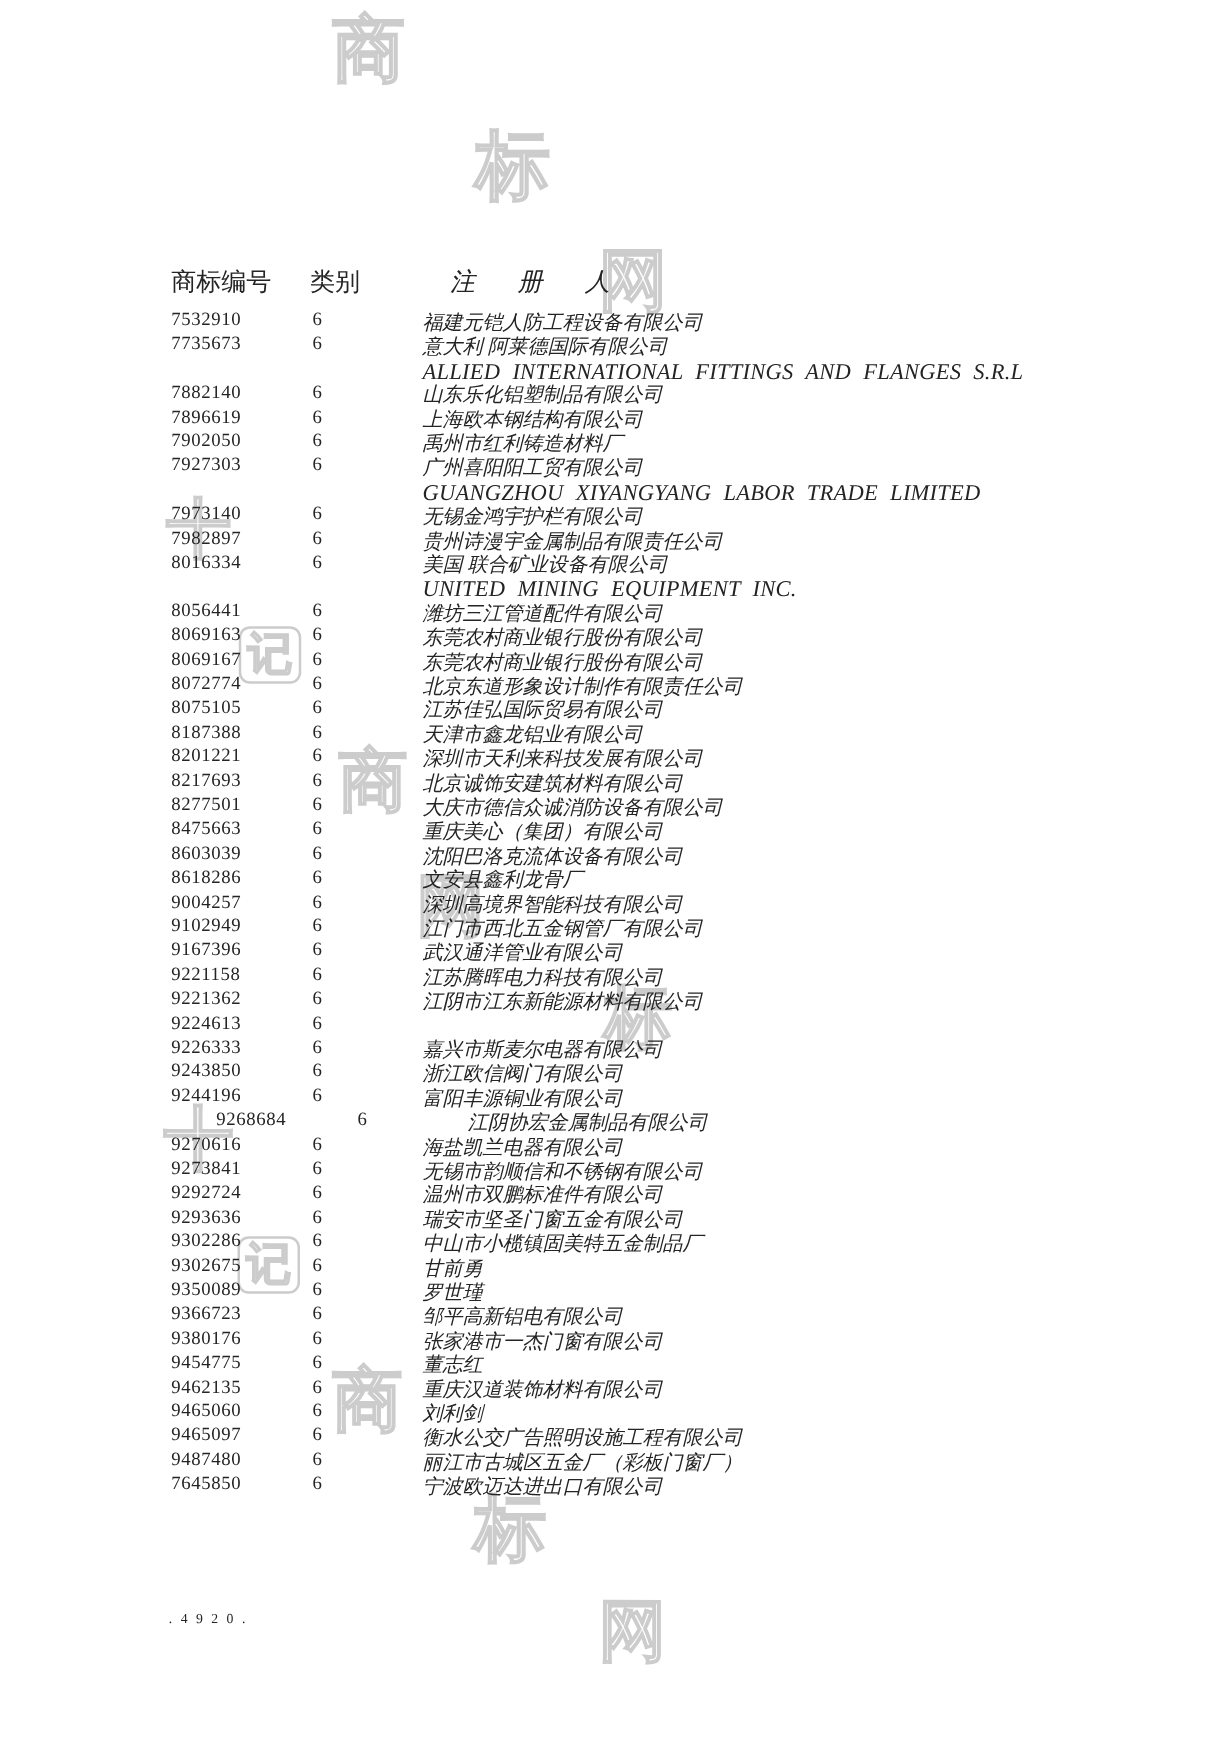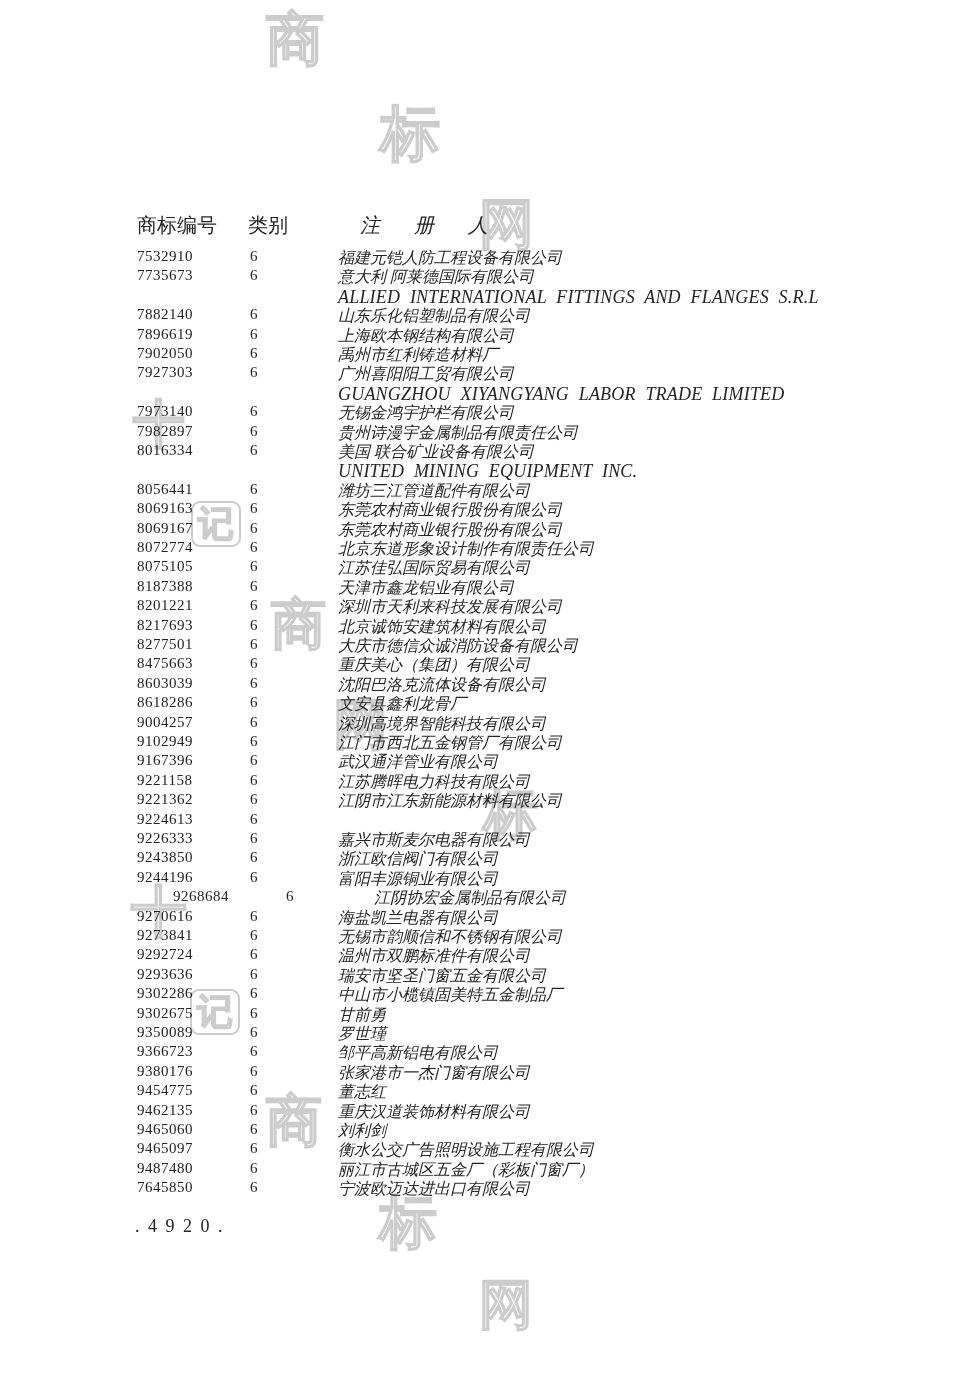--- a/index.html
+++ b/index.html
@@ -32,22 +32,22 @@
   .thead .hd   { font-size:20px; }
   .thead .col-reg { left:360px; letter-spacing:7px; }
   .rows-layer { position:absolute; left:0; top:0; width:980px; height:1400px; }
   .row { position:absolute; left:0; width:980px; height:20px; }
   .cell-num   { font-size:15px; letter-spacing:0.5px; }
   .cell-class { font-size:15px; left:250px; }
   .cell-name  { font-size:16px; }
   .cell-en    { font-size:18px; letter-spacing:0.2px; word-spacing:5px; }
   
   .page-num {
-    position:absolute; left:135px; top:1216px;
-    font-size:18px; letter-spacing:2px; white-space:nowrap;
+    position:absolute; left:135px; top:1289px;
+    font-size:11px; letter-spacing:2px; white-space:nowrap;
   }
 </style>
 </head>
 <body>
 
 <div class="page">
 
   <div class="wm-layer" id="wm-layer">
       <span class="wm" style="left: 266px; top: 10px; font-size: 58px;">商</span>
       <span class="wm" style="left: 380px; top: 103px; font-size: 60px;">标</span>

